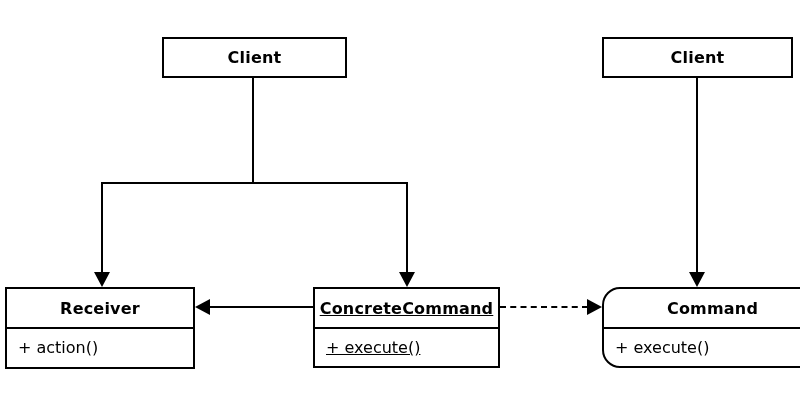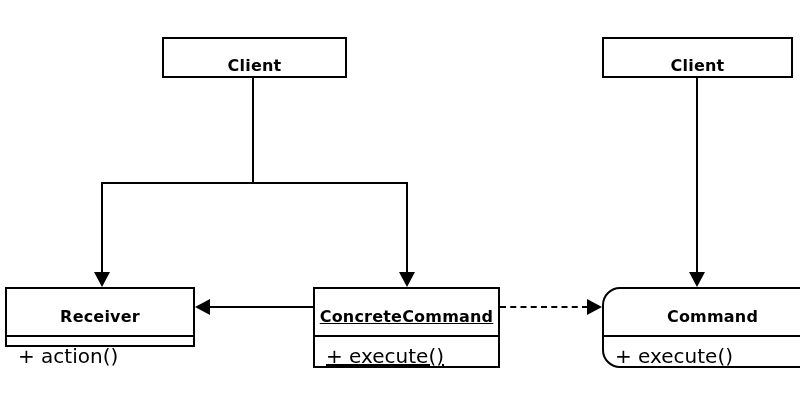--- a/index.html
+++ b/index.html
@@ -2,46 +2,46 @@
 <html><head>
 <meta charset="utf-8">
 <style>
   html,body{margin:0;padding:0;background:#ffffff;}
   #canvas{
     position:relative;width:800px;height:406px;background:#ffffff;overflow:hidden;
     font-family:"DejaVu Sans","Liberation Sans",sans-serif;color:#000;
   }
   .cls{position:absolute;box-sizing:border-box;border:2px solid #000;background:#fff;}
   .cls .title{display:flex;align-items:center;justify-content:center;
-    font-weight:bold;font-size:16px;letter-spacing:0.2px;margin-top:8px;}
+    font-weight:bold;font-size:16px;letter-spacing:0.2px;}
   .cls.single .title{height:100%;}
   .cls.double .title{height:38px;border-bottom:2px solid #000;}
   .cls .member{height:37px;display:flex;align-items:center;
-    padding-left:11px;font-size:20px;font-weight:normal;}
+    padding-left:11px;font-size:16px;font-weight:normal;}
   .line{position:absolute;background:#000;}
   .dash{position:absolute;height:0;border-top:2px dashed #000;background:none;}
   .ah{position:absolute;width:0;height:0;}
   .ah-down{border-left:8px solid transparent;border-right:8px solid transparent;border-top:15px solid #000;}
   .ah-left{border-top:8px solid transparent;border-bottom:8px solid transparent;border-right:15px solid #000;}
   .ah-right{border-top:8px solid transparent;border-bottom:8px solid transparent;border-left:15px solid #000;}
 </style>
 </head>
 <body>
 
 <div id="canvas">
 
   <div class="cls single" style="left:162px;top:37px;width:185px;height:41px;">
     <div class="title">Client</div>
   </div>
 
   <div class="cls single" style="left:602px;top:37px;width:191px;height:41px;">
     <div class="title">Client</div>
   </div>
 
-  <div class="cls double" style="left:5px;top:287px;width:190px;height:60px;">
+  <div class="cls double" style="left:5px;top:287px;width:190px;height:82px;">
     <div class="title">Receiver</div>
     <div class="member">+ action()</div>
   </div>
 
   <div class="cls double" style="left:313px;top:287px;width:187px;height:81px;text-decoration:underline;">
     <div class="title">ConcreteCommand</div>
     <div class="member">+ execute()</div>
   </div>
 
   <div class="cls double" style="left:602px;top:287px;width:221px;height:81px;border-radius:18px;">

